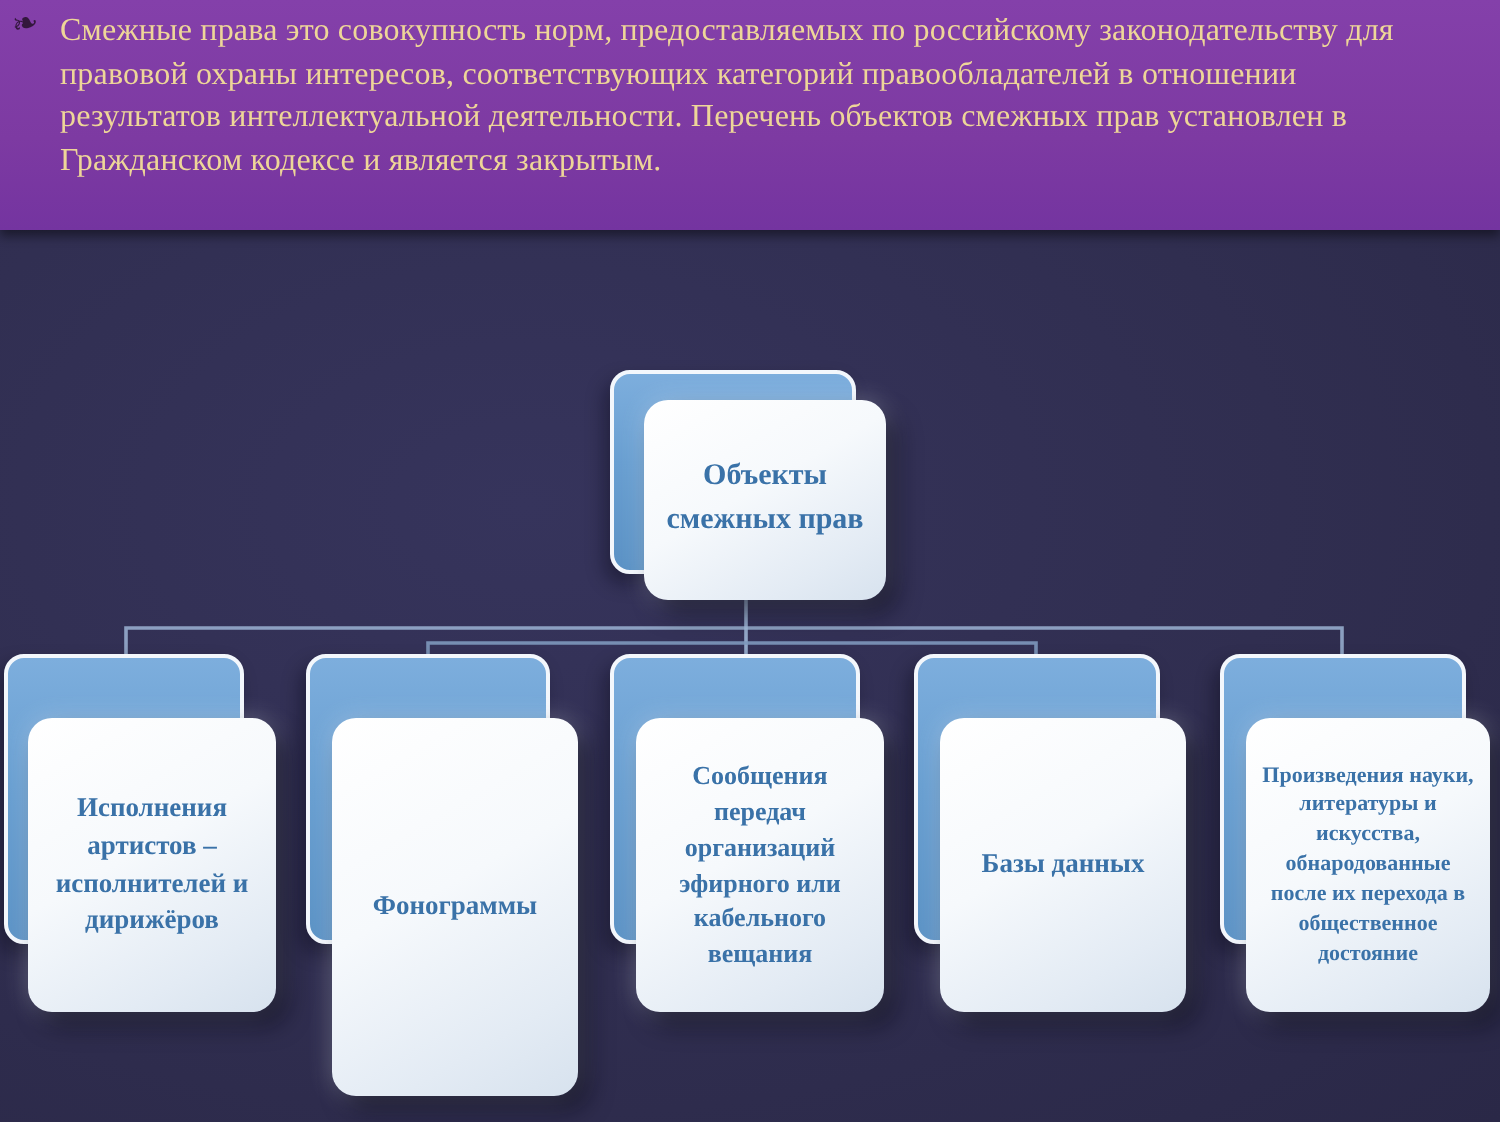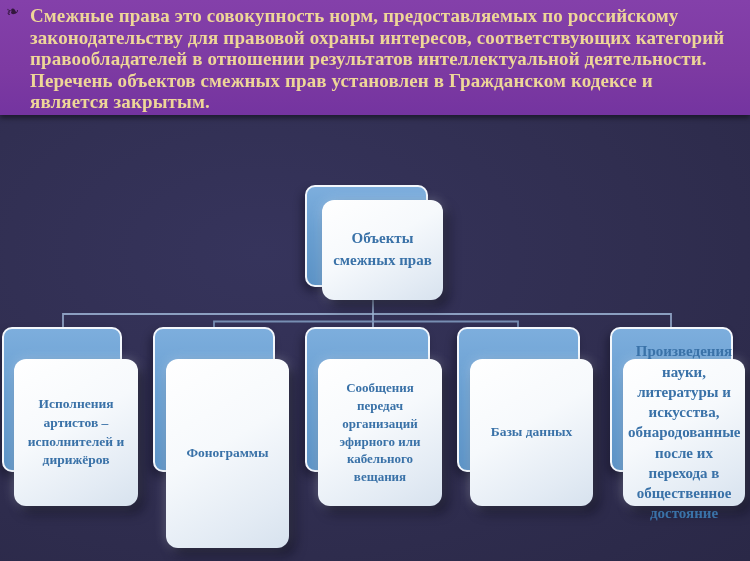--- a/index.html
+++ b/index.html
@@ -21,22 +21,22 @@
     position:absolute;left:6px;top:4px;
     font-family:"DejaVu Sans",sans-serif;
     font-size:16px;color:#33173d;
     transform:rotate(-12deg);
     line-height:1;
   }
   .header-text{
     position:absolute;left:30px;top:5px;width:700px;
     margin:0;
     color:#eed698;
-    font-weight:bold;
-    font-size:19px;line-height:21.5px;
+    font-weight:normal;
+    font-size:16px;line-height:21.5px;
     letter-spacing:0.1px;
   }
   
   .node-back{
     position:absolute;
     background:linear-gradient(180deg,#7daedd 0%,#699fd1 45%,#5b92c5 100%);
     border:2px solid #f3f7fc;
     border-radius:10px;
     box-shadow:-3px 5px 9px rgba(5,5,18,0.38);
     box-sizing:border-box;
@@ -49,21 +49,21 @@
     box-sizing:border-box;
     display:flex;align-items:center;justify-content:center;
     text-align:center;
     color:#3a72a8;
     font-weight:bold;
     padding:6px 8px;
   }
   .node-front span{display:block;width:100%;}
   .root-front{font-size:15px;line-height:1.45;}
   .child-front{font-size:13.5px;line-height:1.4;margin-top:19px;}
-  .child-front.small{font-size:15px;line-height:1.35;padding:4px 5px;}
+  .child-front.small{font-size:11px;line-height:1.35;padding:4px 5px;}
   .child-front.mid{font-size:13px;line-height:1.38;}
   .connectors{position:absolute;left:0;top:0;}
 </style>
 </head>
 <body>
 
 <div class="slide">
 
   <div class="header">
     <span class="bullet">❧</span>

